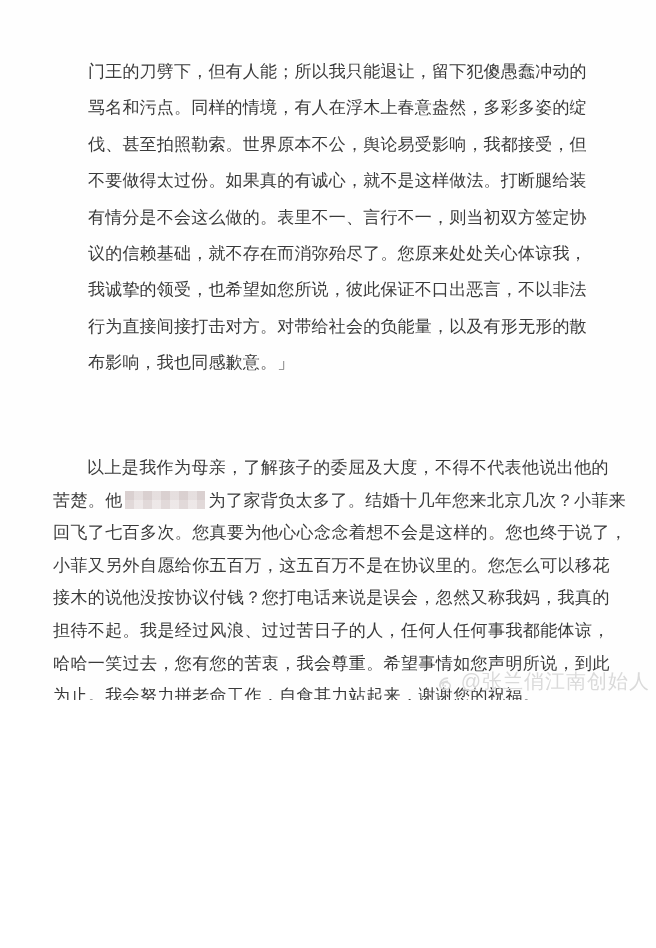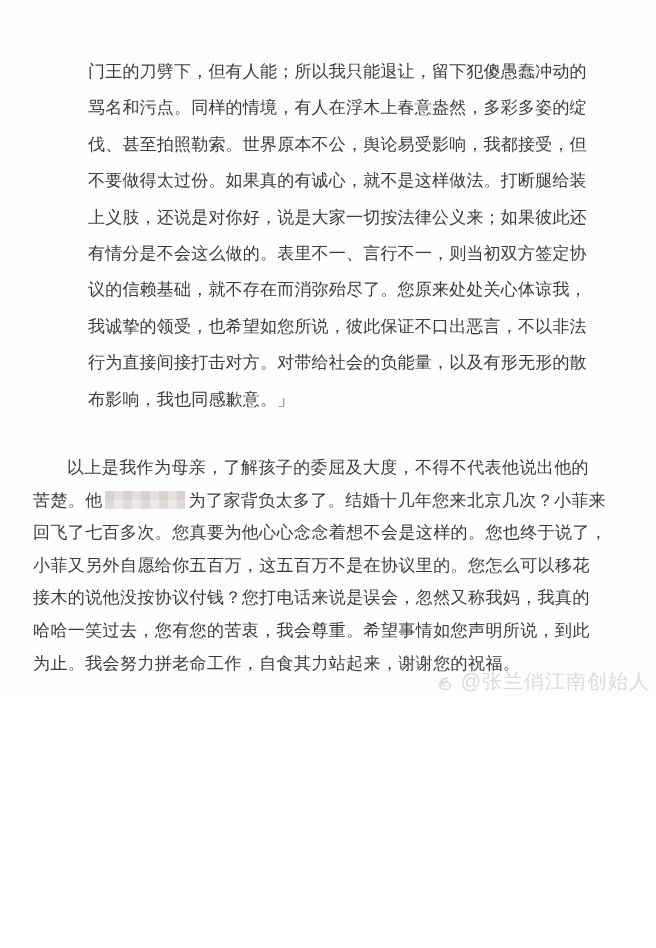--- a/index.html
+++ b/index.html
@@ -20,21 +20,21 @@
   .quote-block .line{
     height:36.4px;line-height:36.4px;
     font-size:17px;letter-spacing:0.2px;white-space:nowrap;
   }
   
   .body-block{
     position:absolute;left:33px;top:452px;width:612px;
   }
   .body-block .line{
     height:32.6px;line-height:32.6px;
-    font-size:17px;letter-spacing:0.4px;white-space:nowrap;
+    font-size:17px;letter-spacing:0.4px;white-space:nowrap;margin-left:20px;
   }
   .body-block .line.indent{padding-left:34px;}
   
   .censor{
     display:inline-block;width:80px;height:18px;
     vertical-align:-3px;margin:0 4px 0 2px;
     background-image:
       repeating-linear-gradient(90deg, rgba(214,203,203,0.55) 0 9px, rgba(236,230,230,0.55) 9px 18px),
       repeating-linear-gradient(0deg, #efeaea 0 9px, #ded6d6 9px 18px);
   }
@@ -61,37 +61,37 @@
 </head>
 <body>
 
 <div class="page">
 
   <div class="quote-block">
       <div class="line">门王的刀劈下，但有人能；所以我只能退让，留下犯傻愚蠢冲动的</div>
       <div class="line">骂名和污点。同样的情境，有人在浮木上春意盎然，多彩多姿的绽</div>
       <div class="line">伐、甚至拍照勒索。世界原本不公，舆论易受影响，我都接受，但</div>
       <div class="line">不要做得太过份。如果真的有诚心，就不是这样做法。打断腿给装</div>
-      <div class="line">上义肢，还说是对你好，说是大家一切按法律公义来；如果彼此还</div>
       <div class="line">有情分是不会这么做的。表里不一、言行不一，则当初双方签定协</div>
       <div class="line">议的信赖基础，就不存在而消弥殆尽了。您原来处处关心体谅我，</div>
       <div class="line">我诚挚的领受，也希望如您所说，彼此保证不口出恶言，不以非法</div>
       <div class="line">行为直接间接打击对方。对带给社会的负能量，以及有形无形的散</div>
       <div class="line">布影响，我也同感歉意。」</div>
     </div>
 
   <div class="body-block">
     <div class="line indent">以上是我作为母亲，了解孩子的委屈及大度，不得不代表他说出他的</div>
     <div class="line">
       <span>苦楚。他</span><span class="censor"></span><span>为了家背负太多了。结婚十几年您来北京几次？小菲来</span>
     </div>
     <div>
         <div class="line">回飞了七百多次。您真要为他心心念念着想不会是这样的。您也终于说了，</div>
         <div class="line">小菲又另外自愿给你五百万，这五百万不是在协议里的。您怎么可以移花</div>
         <div class="line">接木的说他没按协议付钱？您打电话来说是误会，忽然又称我妈，我真的</div>
+        <div class="line">担待不起。我是经过风浪、过过苦日子的人，任何人任何事我都能体谅，</div>
         <div class="line">哈哈一笑过去，您有您的苦衷，我会尊重。希望事情如您声明所说，到此</div>
         <div class="line">为止。我会努力拼老命工作，自食其力站起来，谢谢您的祝福。</div>
       </div>
   </div>
 
   <div class="signature">声明人：张兰</div>
 
   <div class="doc-date">2022 年 11 月 23 日</div>
 
   <div class="page-number">3</div>

